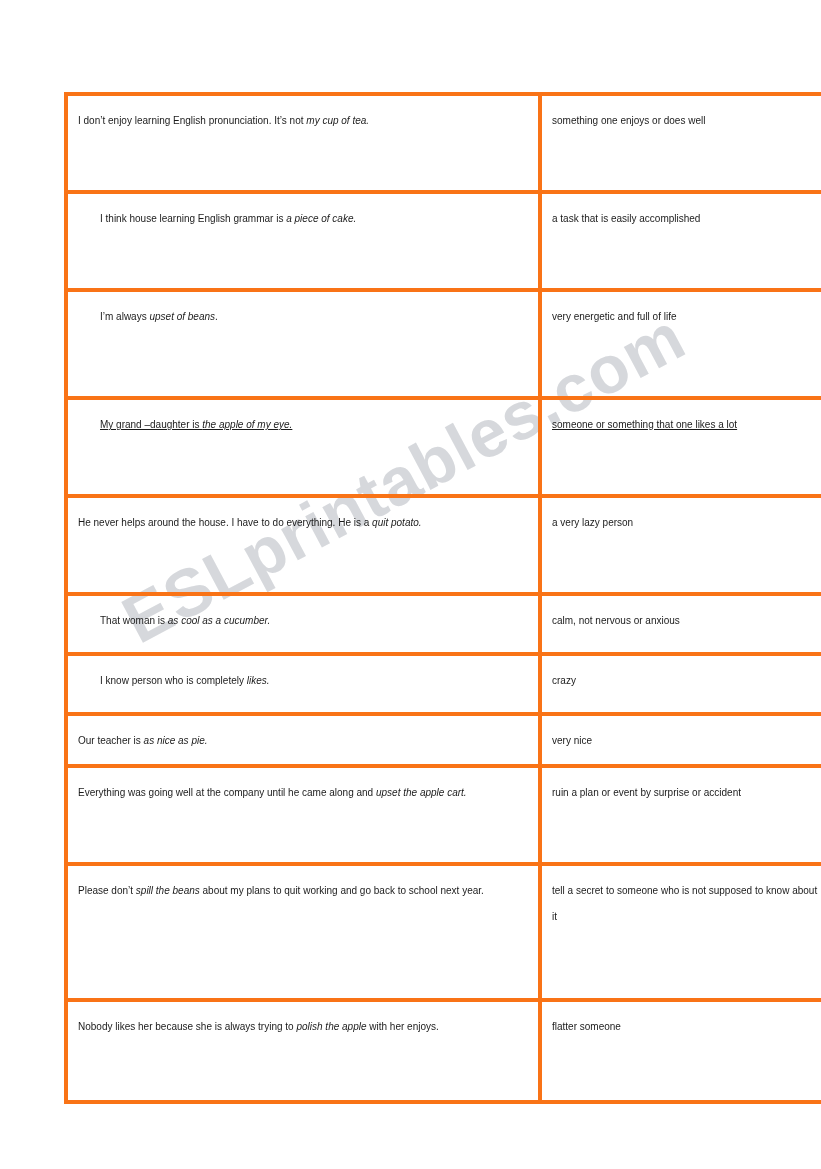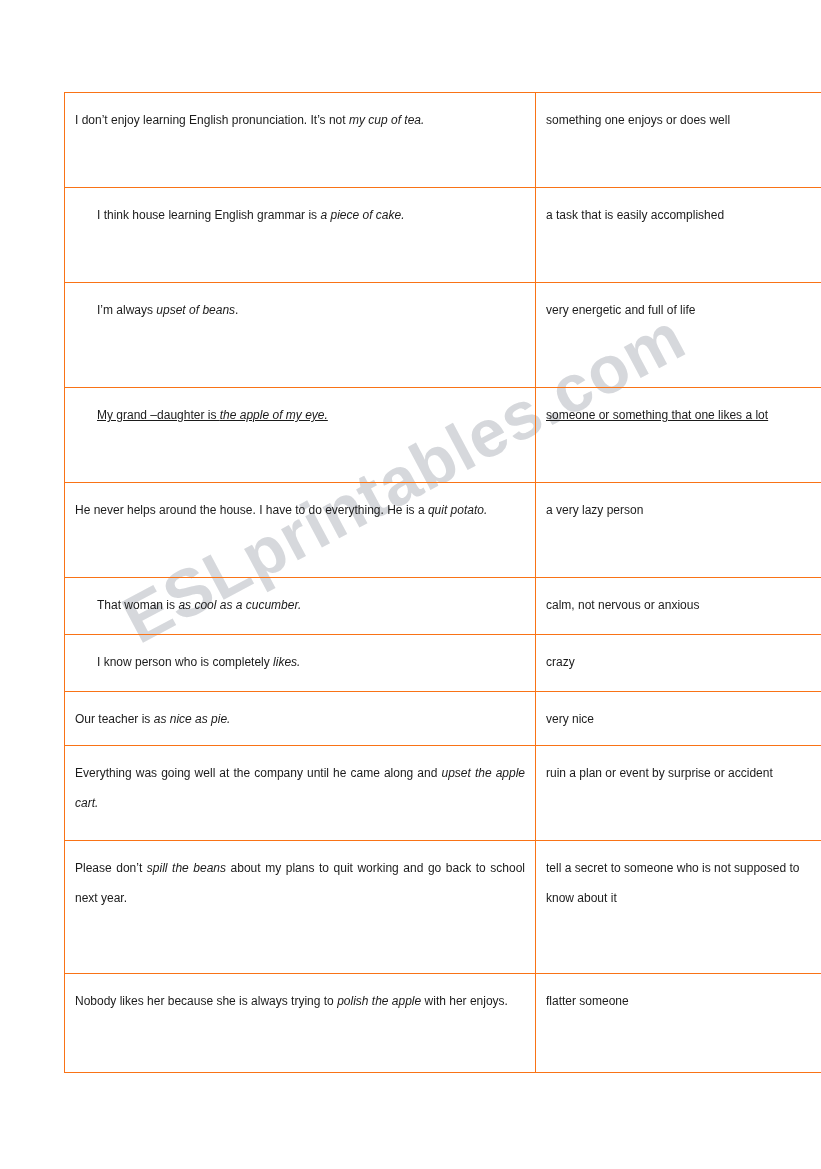--- a/index.html
+++ b/index.html
@@ -45,25 +45,25 @@
     left: 64px;
     top: 92px;
     width: 718px;
     border-collapse: collapse;
     table-layout: fixed;
     z-index: 10;
     background: transparent;
   }
 
   table.idioms td {
-    border: 1px solid #f97316;
+    border: 4px solid #f97316;
     vertical-align: top;
     padding: 12px 10px 10px 10px;
     font-family: "Liberation Sans", sans-serif;
-    font-size: 12px;
+    font-size: 10px;
     line-height: 2.55;
     color: #1b1b1b;
     background: transparent;
     margin-top: 8px;
   }
 
   td.col-sentence {
     width: 450px;
     text-align: justify;
     text-justify: inter-word;

